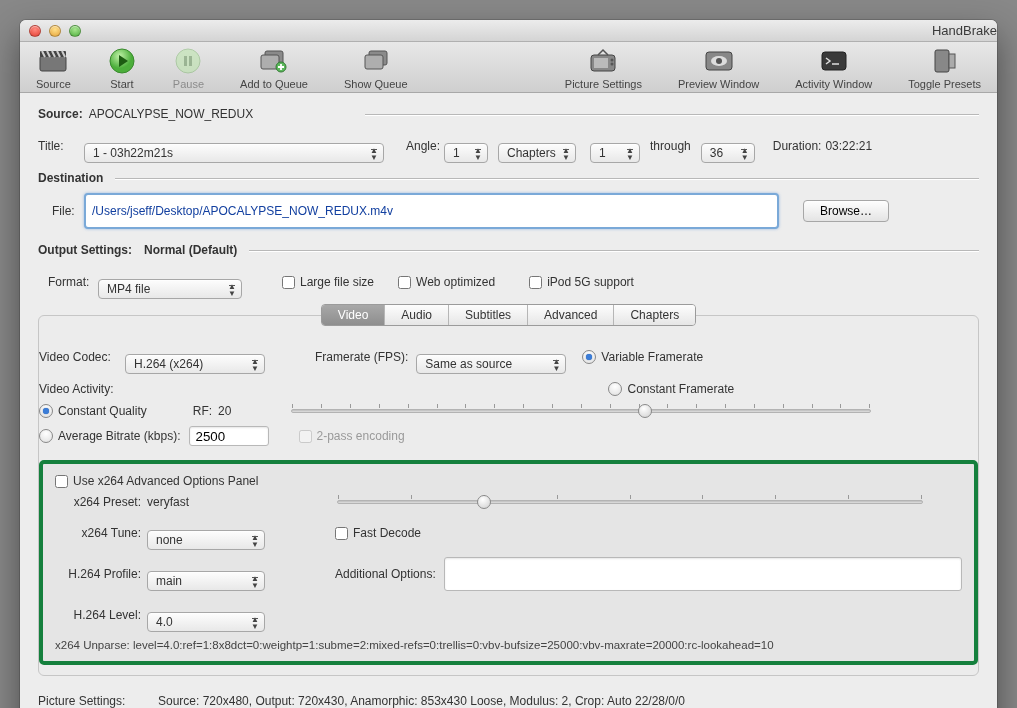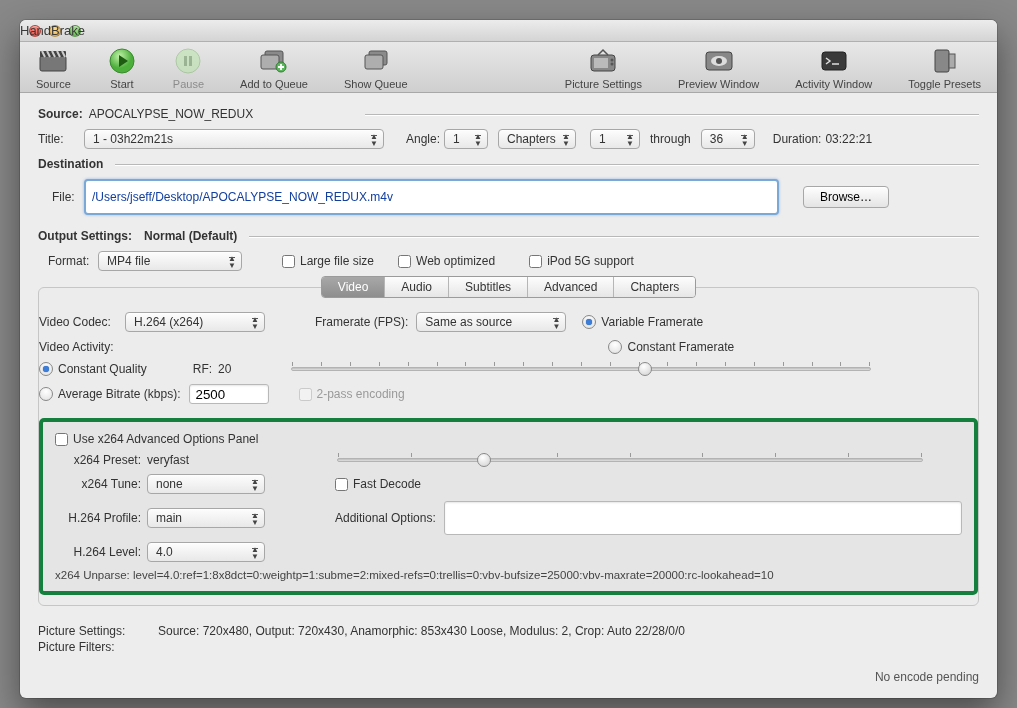--- a/index.html
+++ b/index.html
@@ -26,39 +26,40 @@
   border-bottom: 1px solid #b0b0b0;
   display: flex;
   align-items: center;
   position: relative;
 }
 .traffic { display: flex; gap: 8px; padding-left: 9px; }
 .tl { width: 12px; height: 12px; border-radius: 50%; border: 1px solid rgba(0,0,0,0.25); box-shadow: inset 0 1px 1px rgba(255,255,255,0.5); }
 .tl.r{background:radial-gradient(circle at 50% 35%,#ff8a80,#e33e32);}
 .tl.y{background:radial-gradient(circle at 50% 35%,#ffe08a,#e6a338);}
 .tl.g{background:radial-gradient(circle at 50% 35%,#a8e58f,#4cae3b);}
-.title { position:absolute; left:0; right:12px; text-align:left; font-size:13px; color:#3a3a3a; }
+.title { position:absolute; left:0; right:0; text-align:right; font-size:13px; color:#3a3a3a; }
 .toolbar {
   background: linear-gradient(#e8e8e8, #cfcfcf);
   border-bottom:1px solid #a8a8a8;
   display:flex; align-items:flex-start; padding:4px 8px 2px;gap:20px;
 }
 .tbtn { display:flex; flex-direction:column; align-items:center; margin:0 8px; font-size:11px; color:#444; cursor:pointer; }
 .tbtn.disabled { opacity:0.5; }
 .tbtn .ico { width:30px; height:30px; display:flex; align-items:center; justify-content:center; margin-bottom:2px; }
 .tb-spacer { flex:1; }
 .content { padding: 14px 18px 14px; }
 .row { display:flex; align-items:center; margin-bottom:8px; }
 .lbl { font-weight:bold; margin-right:6px; }
 .selectish {
   height:20px; background:linear-gradient(#fdfdfd,#e8e8e8);
   border:1px solid #a7a7a7; border-radius:4px; padding:0 20px 0 8px;
   display:inline-flex; align-items:center; position:relative; font-size:12px;
   box-shadow:0 1px 0 rgba(255,255,255,0.6) inset;
   cursor:pointer;
+  margin-top:14px;
 }
 .selectish::after {
   content:""; position:absolute; right:6px; top:50%; width:7px; height:10px; transform:translateY(-50%);
   background:
     linear-gradient(#555,#555) no-repeat center 1px/6px 1px;
 }
 .arrows { position:absolute; right:5px; top:3px; font-size:8px; line-height:7px; color:#444; }
 .hr { height:1px; background:#b8b8b8; box-shadow:0 1px 0 #fff; }
 .file-input {
   flex:1; height:22px; border:2px solid #7aa9d8; border-radius:4px;

